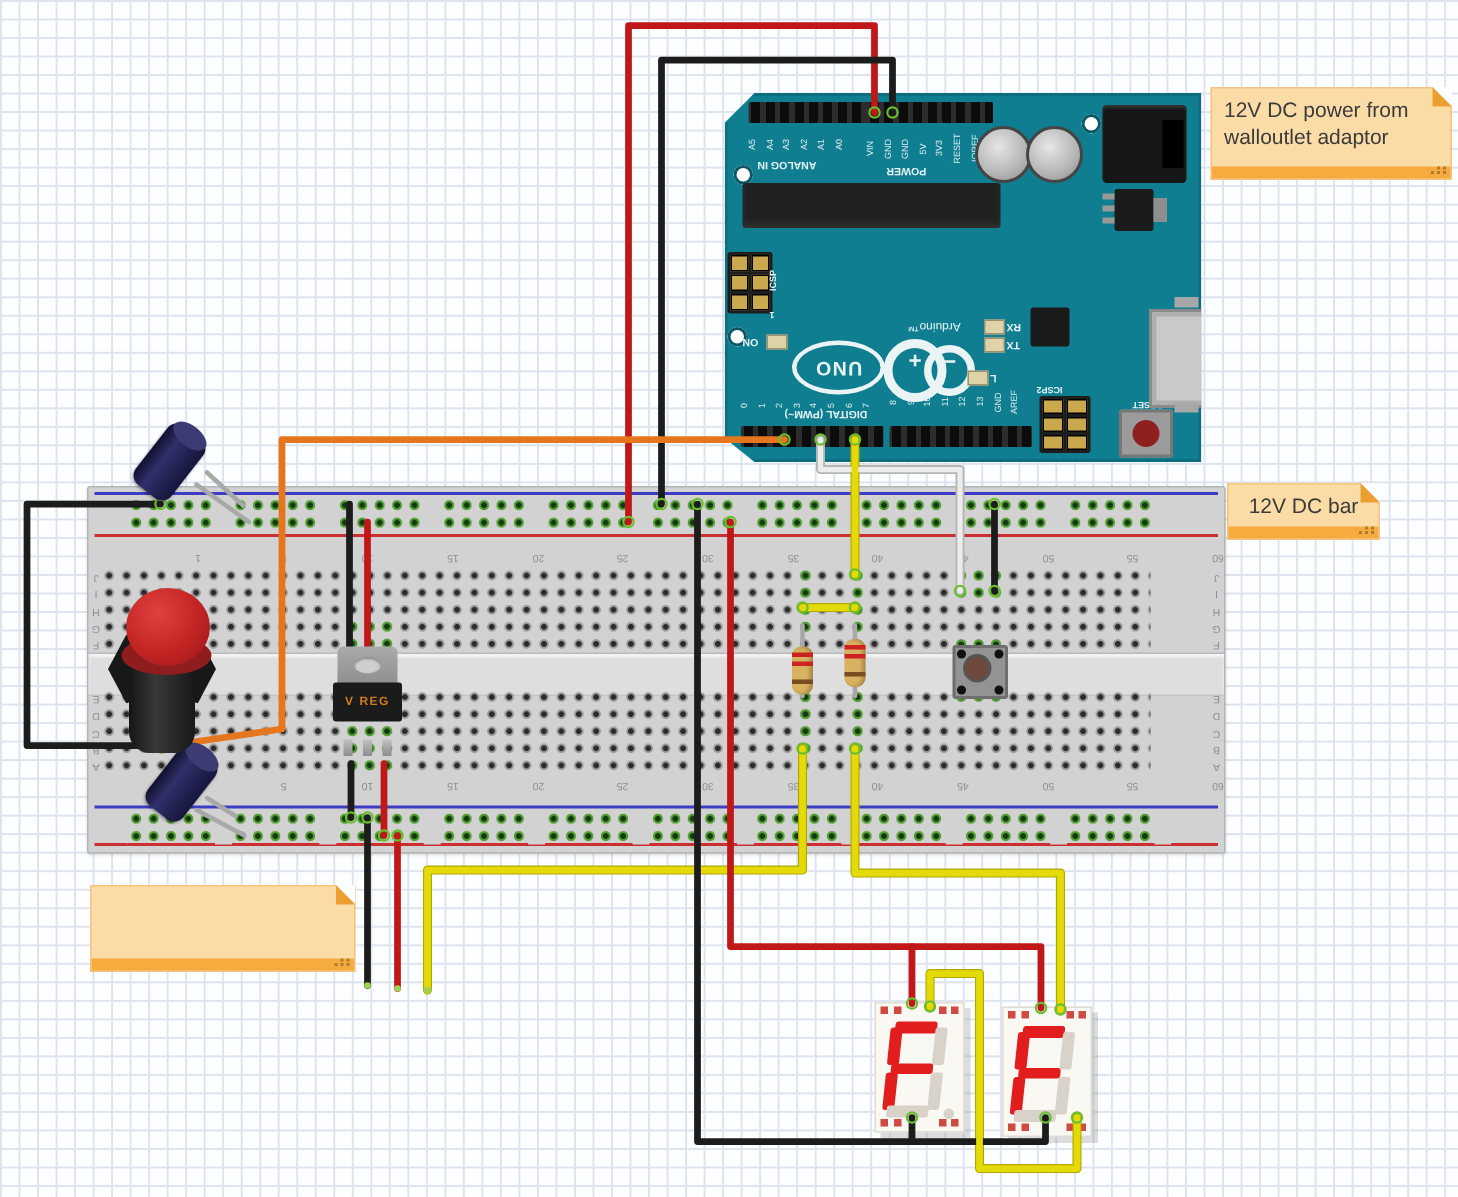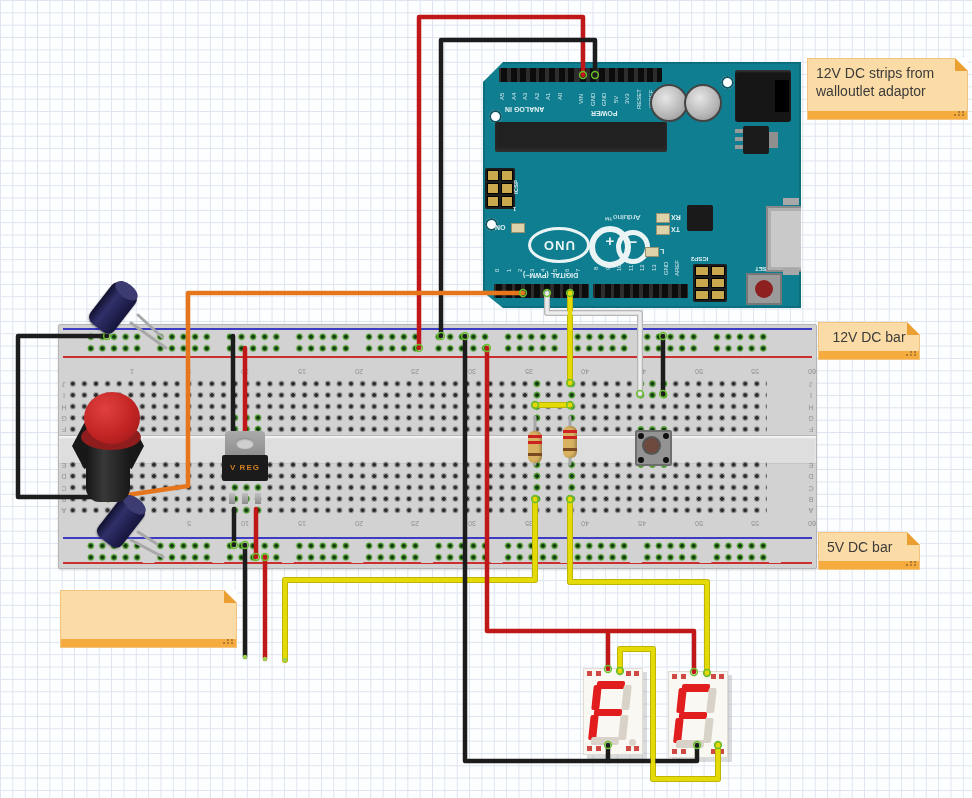--- a/index.html
+++ b/index.html
@@ -392,36 +392,30 @@
   </div>
 
   <div class="abs tact">
     <i style="left:1px;top:1px;"></i>
     <i style="right:1px;top:1px;"></i>
     <i style="left:1px;bottom:1px;"></i>
     <i style="right:1px;bottom:1px;"></i>
   </div>
 
   <div class="note" style="left:807px;top:58px;width:161px;height:62px;">
-    <span>12V DC  strips from walloutlet adaptor</span>
+    <span>12V DC  power from walloutlet adaptor</span>
     <div class="note-bar">
         <i></i>
       </div>
   </div>
   <div class="note" style="left:818px;top:322px;width:102px;height:38px;text-align:center;">
     <span>12V DC bar</span>
     <div class="note-bar">
         <i></i>
       </div>
   </div>
-  <div class="note" style="left:818px;top:532px;width:102px;height:38px;">
-    <span>5V  DC bar</span>
-    <div class="note-bar">
-        <i></i>
-      </div>
-  </div>
   <div class="note" style="left:60px;top:590px;width:177px;height:58px;">
     <div class="note-bar">
         <i></i>
       </div>
   </div>
 
 </div>
 
 </body></html>

